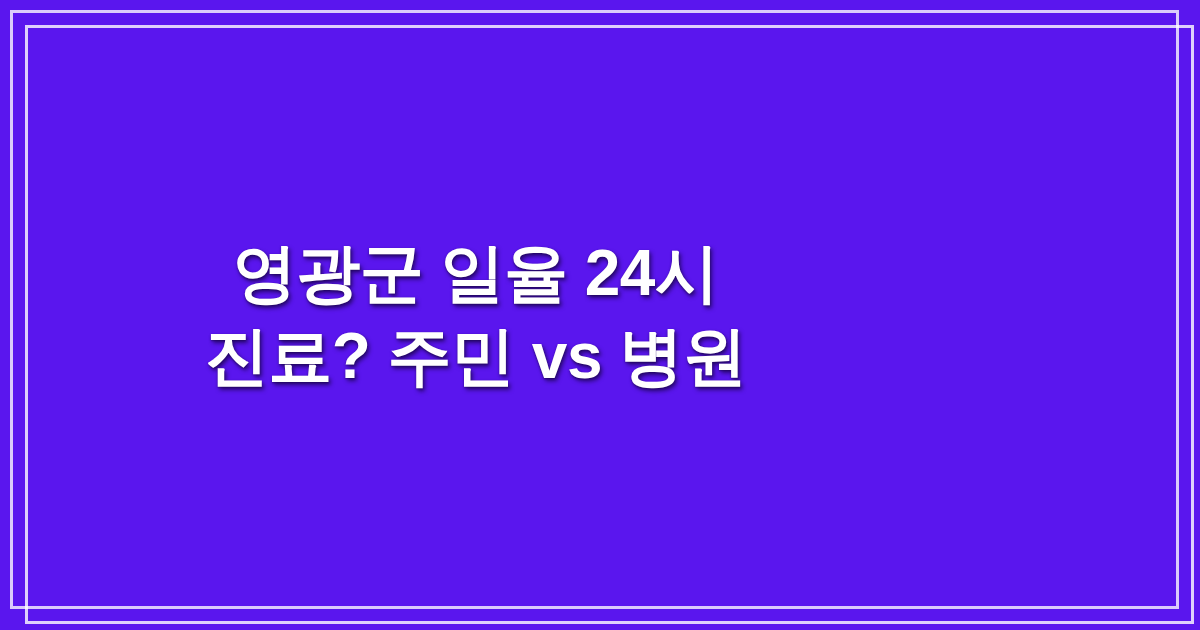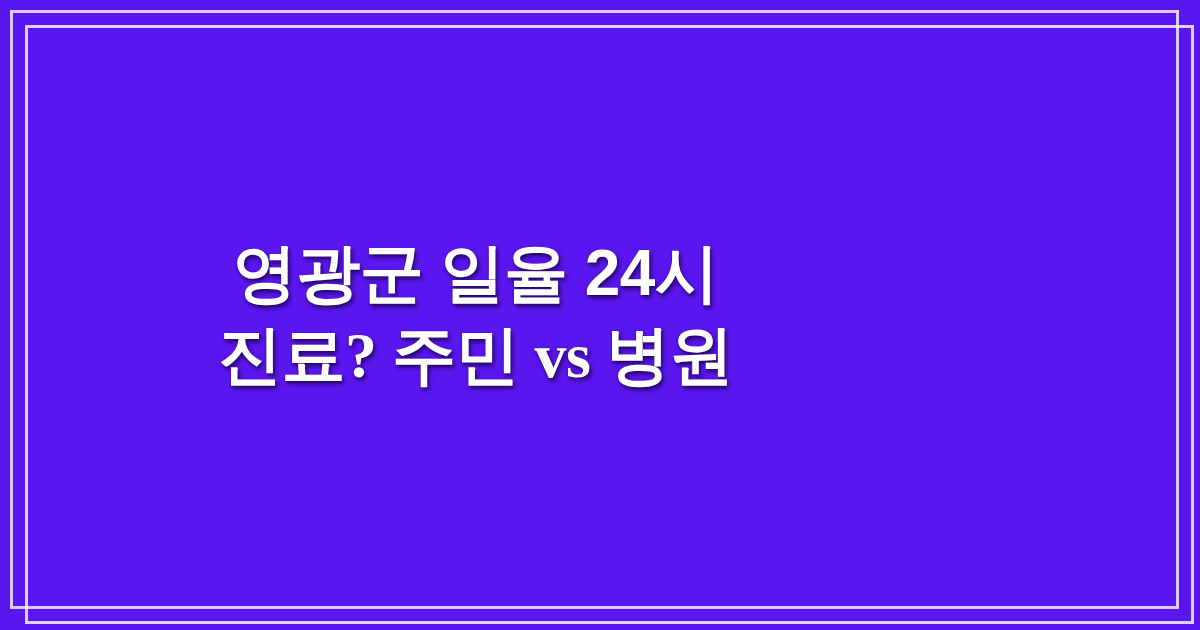--- a/index.html
+++ b/index.html
@@ -82,21 +82,20 @@
       2px 3px 4px rgba(26, 4, 74, 0.75),
       0 1px 2px rgba(26, 4, 74, 0.55);
   }
 
   .headline-line {
     display: block;
   }
 
   .headline-line + .headline-line {
     margin-top: 2px;
-    font-family: Liberation Serif, serif;
   }
 </style>
 </head>
 <body>
 
 <div class="card">
 
   <div class="frame frame-outer"></div>
   <div class="frame frame-inner"></div>
 

